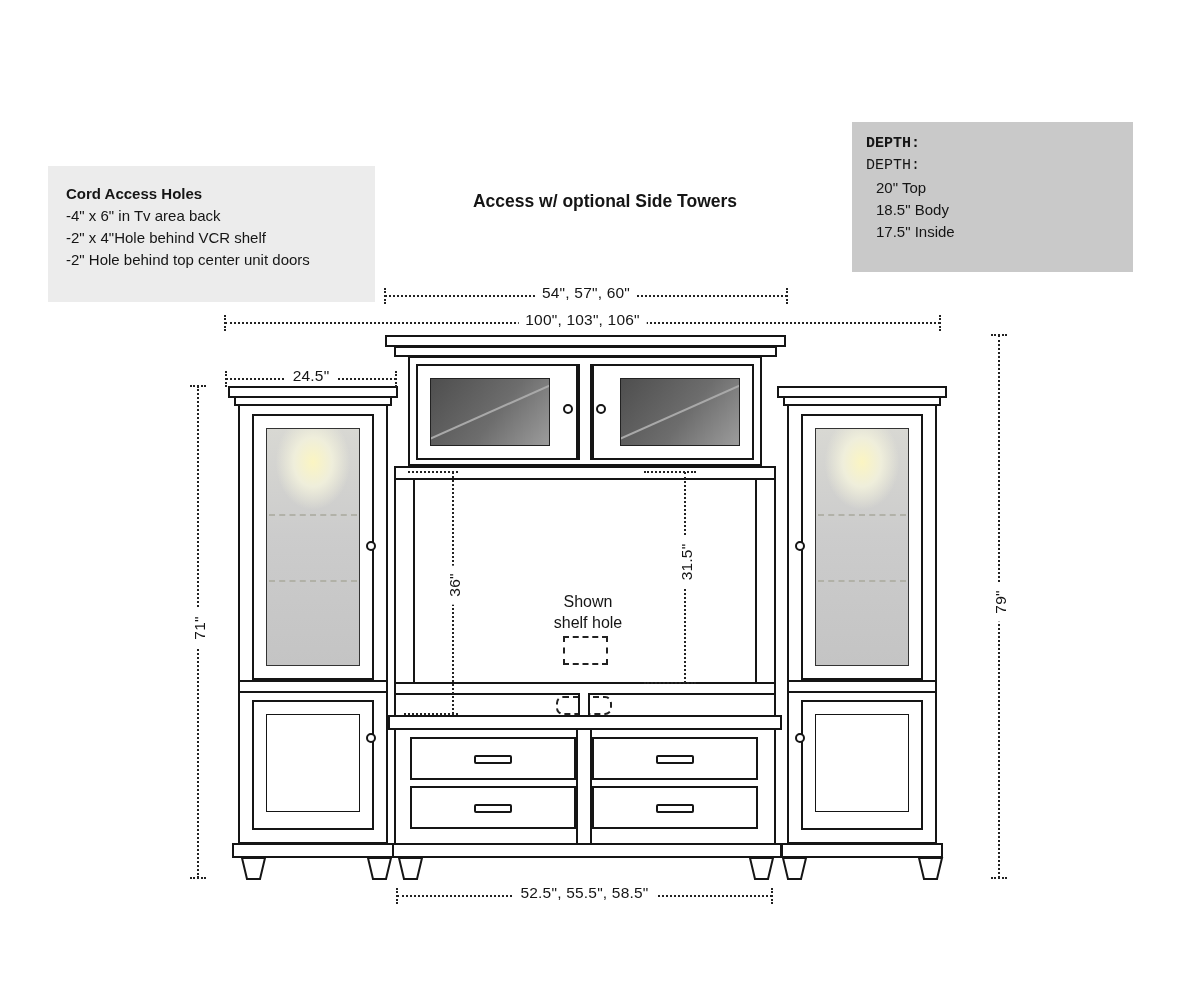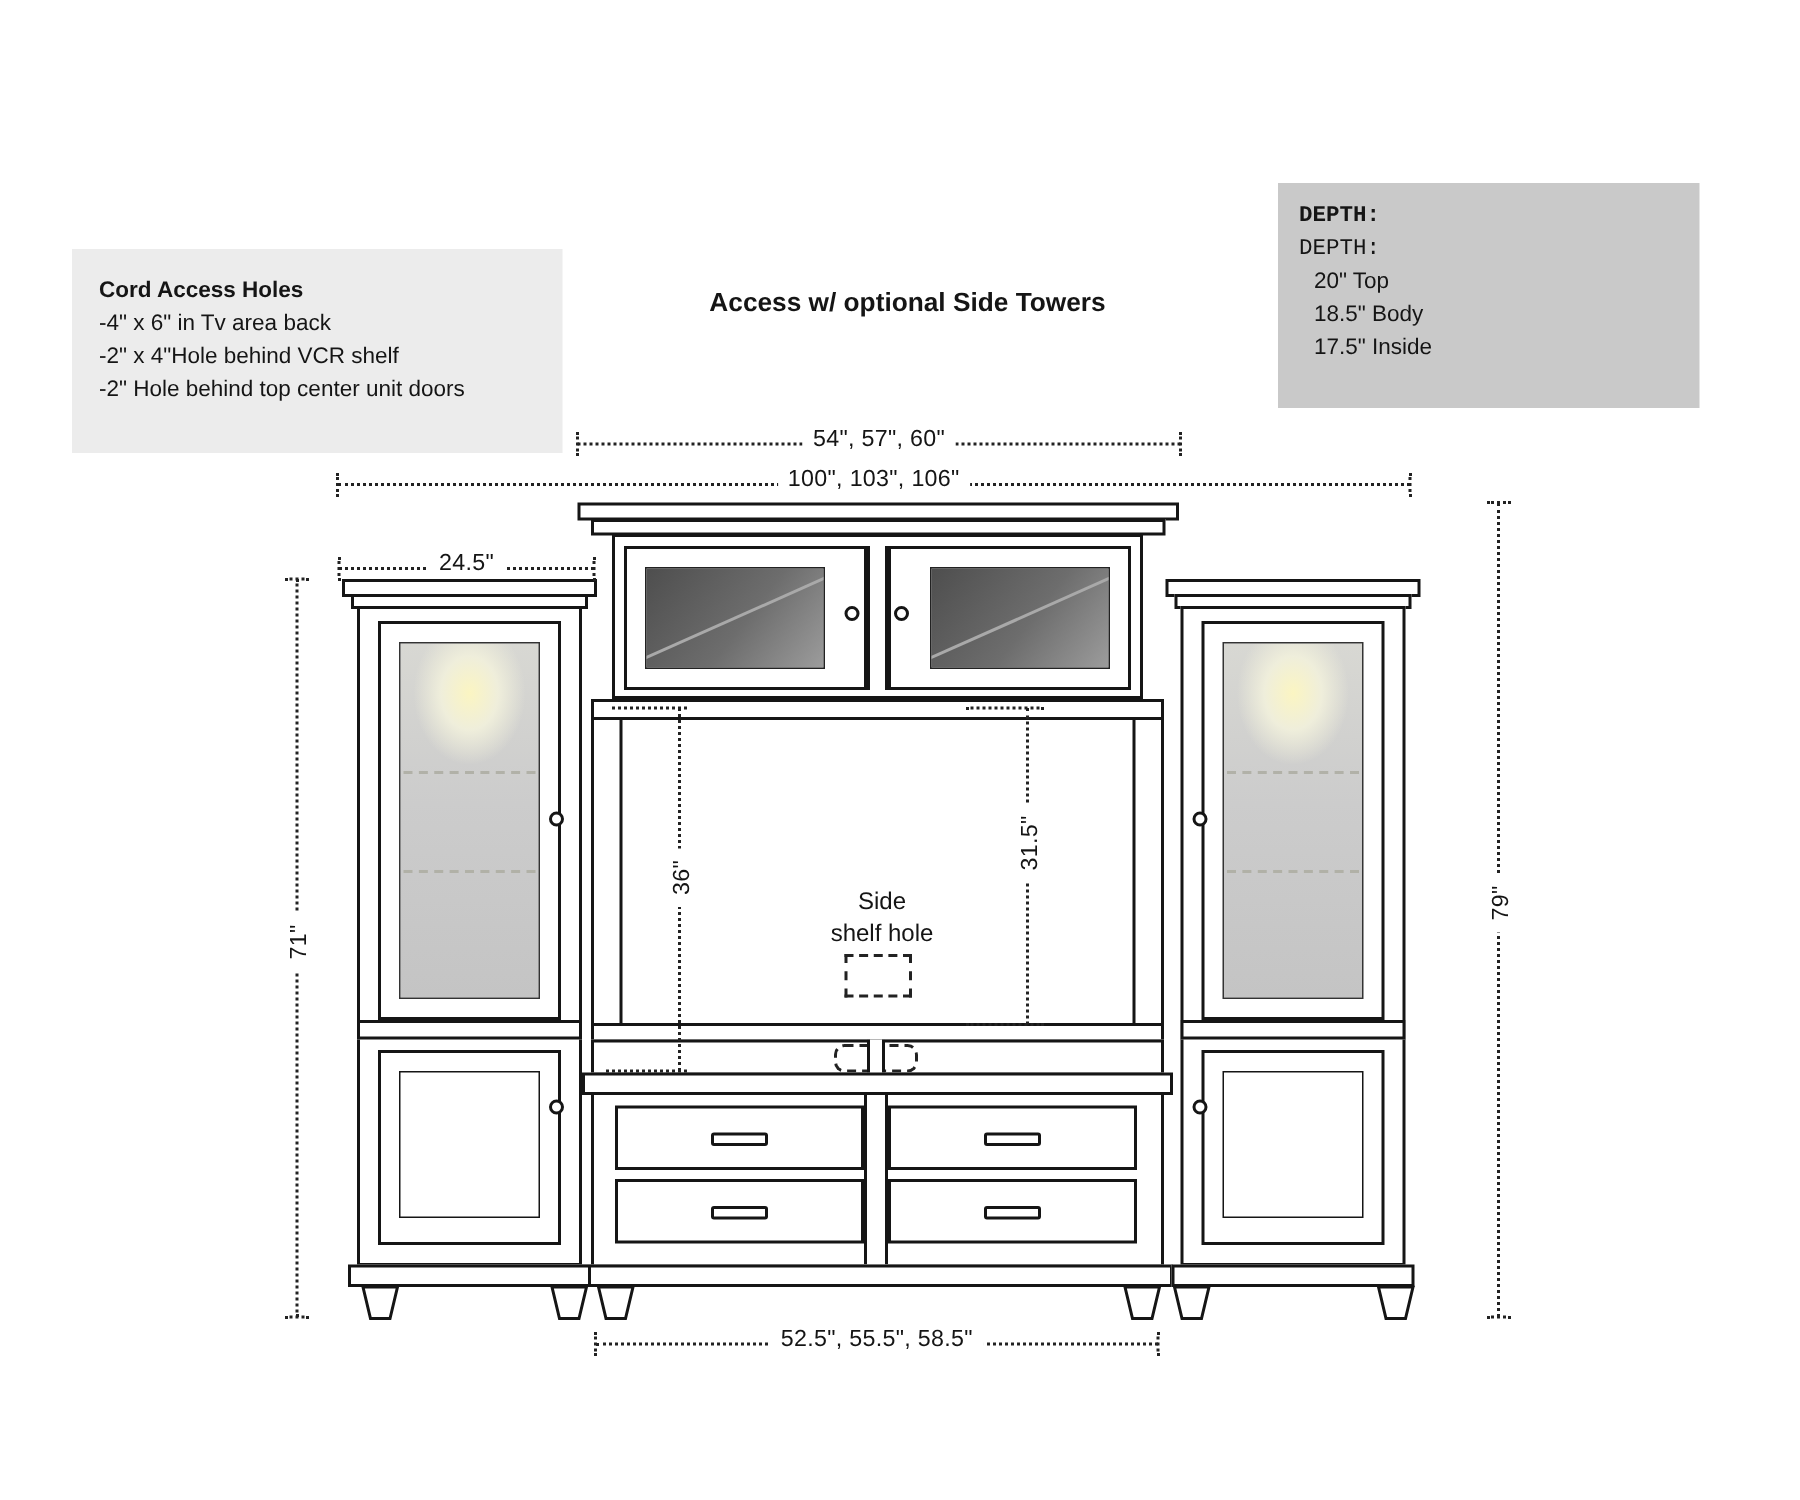--- a/index.html
+++ b/index.html
@@ -184,21 +184,21 @@
     <path d="M2 1 H25 L20 22 H7 Z" fill="#fff" stroke="#151515" stroke-width="2"></path>
   </svg>
 <svg class="abs" style="left:781px;top:857px" width="27" height="23" viewBox="0 0 27 23">
     <path d="M2 1 H25 L20 22 H7 Z" fill="#fff" stroke="#151515" stroke-width="2"></path>
   </svg>
 <svg class="abs" style="left:917px;top:857px" width="27" height="23" viewBox="0 0 27 23">
     <path d="M2 1 H25 L20 22 H7 Z" fill="#fff" stroke="#151515" stroke-width="2"></path>
   </svg>
 
 <div class="cord-label">
-  <div>Side</div>
+  <div>Shown</div>
   <div>shelf hole</div>
 </div>
 <div class="abs" style="left:563px;top:636px;width:45px;height:29px;border:2px dashed #222"></div>
 
 <div class="doth" style="left:385px;top:295px;width:402px">
   <div class="tickv" style="left:-1px"></div>
   <div class="tickv" style="right:-1px"></div>
   <span class="dim-label">54", 57", 60"</span>
 </div>
 

